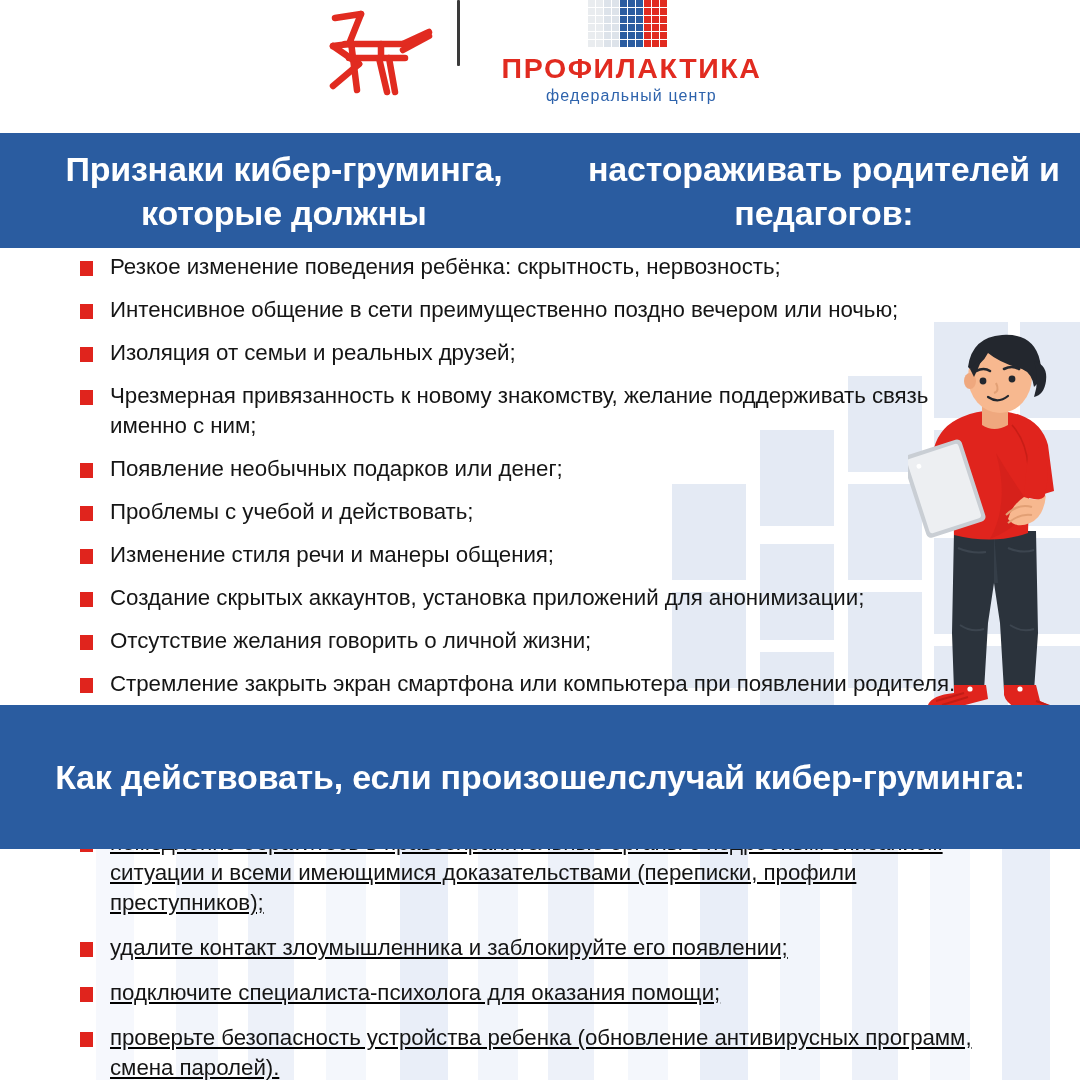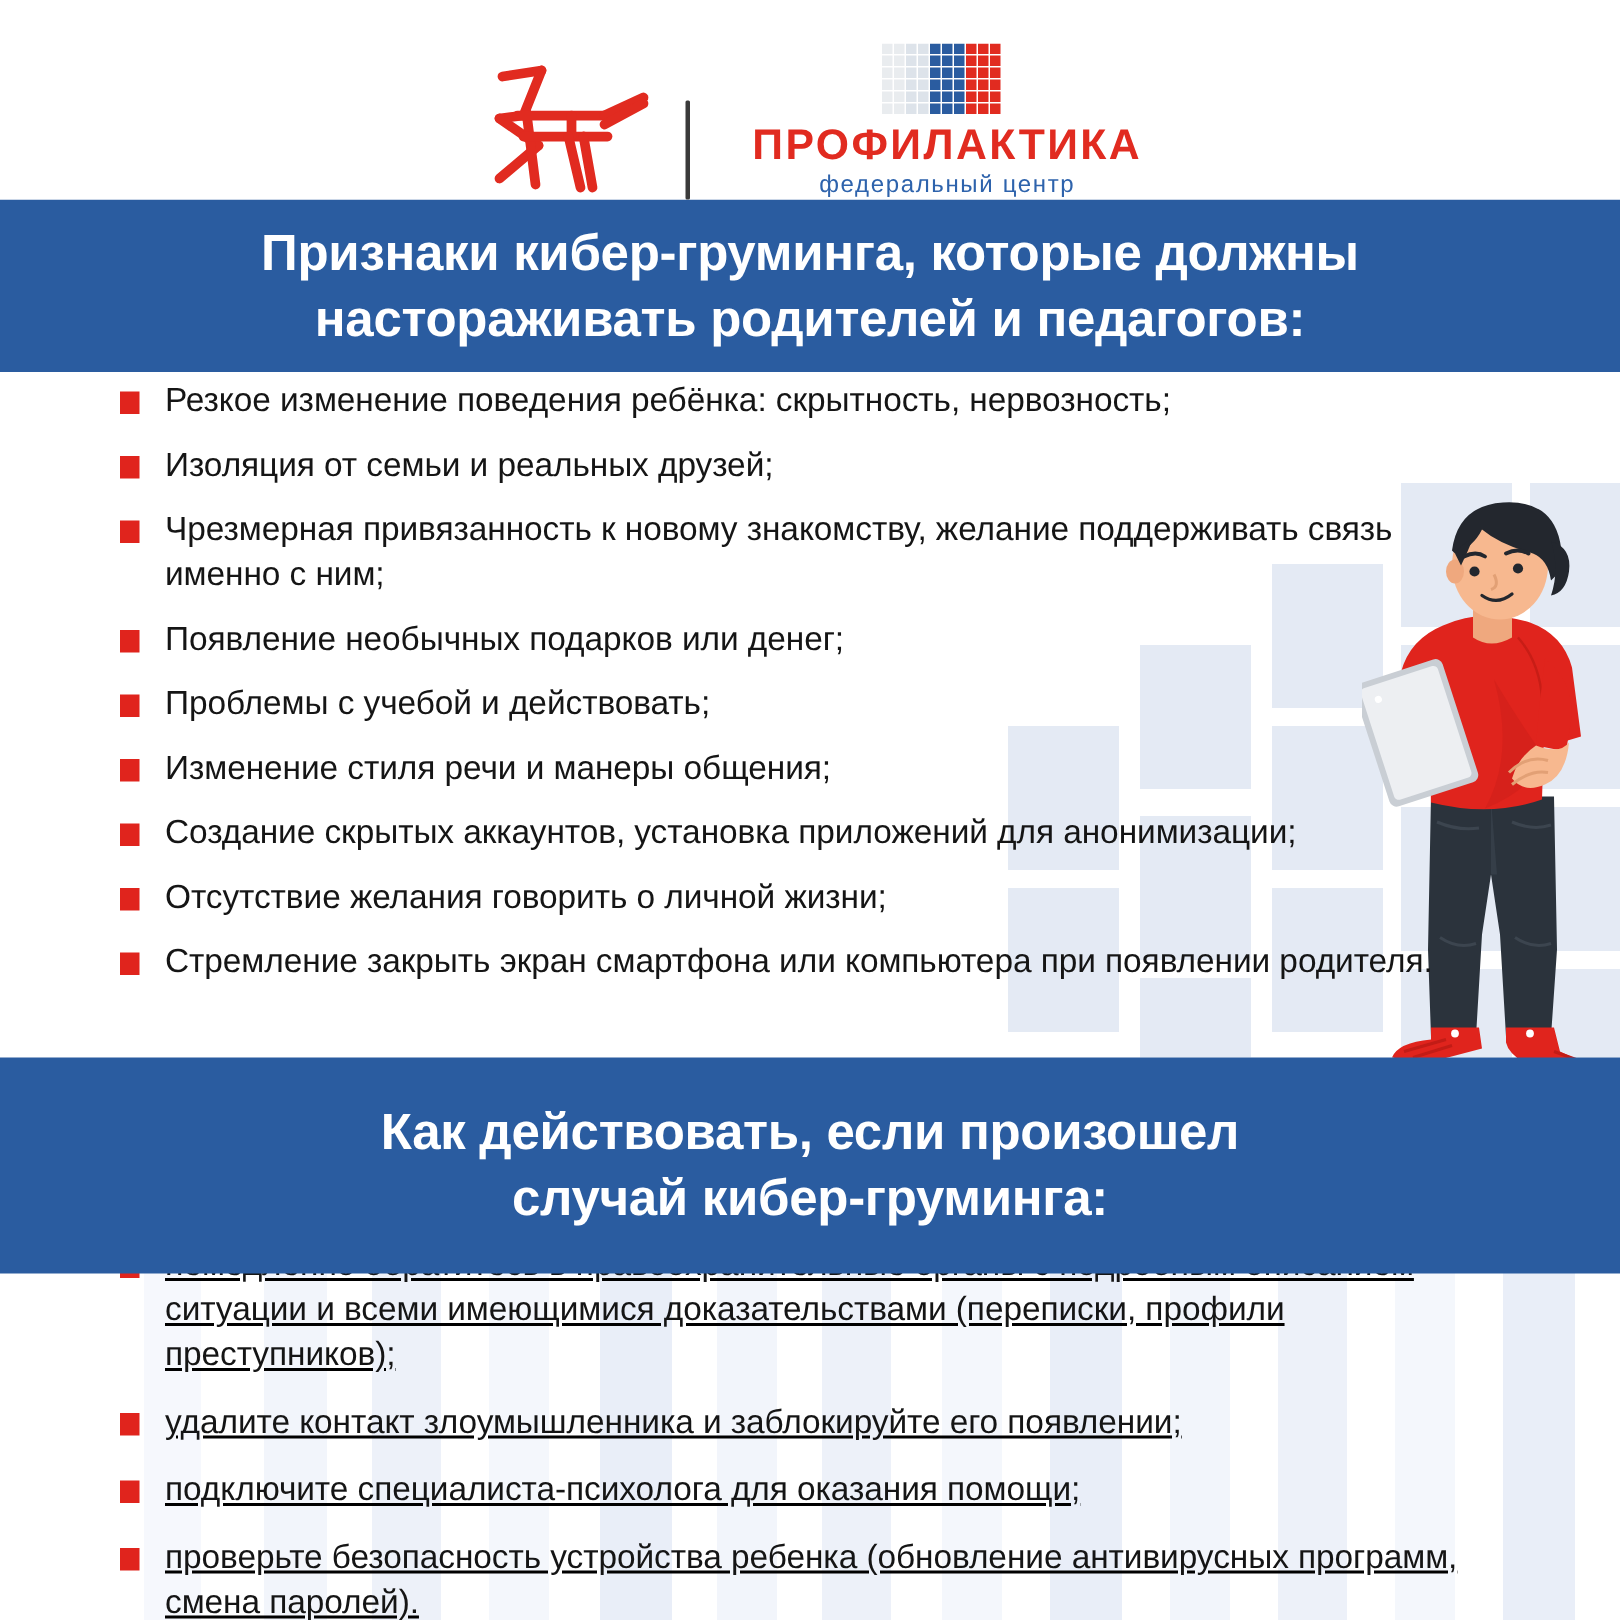--- a/index.html
+++ b/index.html
@@ -11,21 +11,21 @@
     overflow:hidden;
     position:relative;
   }
 
   #page { position:relative; width:1080px; height:1080px; background:#fff; overflow:hidden; }
 
   
   .header {
     position:absolute; top:0; left:0; width:1080px; height:133px;
     background:#ffffff;
-    display:flex; align-items:flex-end; justify-content:center; gap:0px;
+    display:flex; align-items:flex-start; justify-content:center; gap:0px;
     z-index:6;
   }
   .logo-mark { width:120px; height:100px; display:block; }
   .logo-divider {
     width:3px; height:66px; background:#3a3a3a; margin:0 42px 0 18px; border-radius:1px;
   }
   .logo-right { display:flex; flex-direction:column; align-items:center; }
   .logo-grid { width:86px; height:48px; display:block; margin-bottom:6px; }
   .logo-title {
     color:#E12B20; font-size:28.5px; font-weight:bold; letter-spacing:1.6px;
@@ -39,21 +39,21 @@
   
   .bg-squares { position:absolute; left:0; top:248px; width:1080px; height:457px; z-index:0; overflow:hidden; }
   .bg-squares span { position:absolute; background:#e4eaf4; display:block; }
 
   .bg-stripes { position:absolute; left:0; top:820px; width:1080px; height:260px; z-index:0; overflow:hidden; }
   .bg-stripes span { position:absolute; top:0; height:260px; display:block; }
 
   
   .banner {
     position:absolute; left:0; width:1080px; background:#2A5CA0;
-    display:flex; flex-direction:column; align-items:center; justify-content:center;
+    display:flex; flex-direction:row; align-items:center; justify-content:center;
     z-index:4;
   }
   .banner-line {
     color:#ffffff; font-weight:bold; font-size:34px; line-height:44px;
     text-align:center; letter-spacing:-0.2px;
     font-family:"Liberation Sans", sans-serif;
   }
   #banner-1 { top:133px; height:115px; }
   #banner-2 { top:705px; height:144px; }
 
@@ -291,20 +291,24 @@
     <div class="banner-line">настораживать родителей и педагогов:</div>
   </div>
 
   <div class="list" id="list-1">
     <div class="list-item">
       <span class="bullet"></span>
       <span class="item-text">Резкое изменение поведения ребёнка: скрытность, нервозность;</span>
     </div>
     <div class="list-item">
       <span class="bullet"></span>
+      <span class="item-text">Интенсивное общение в сети преимущественно поздно вечером или ночью;</span>
+    </div>
+    <div class="list-item">
+      <span class="bullet"></span>
       <span class="item-text">Изоляция от семьи и реальных друзей;</span>
     </div>
     <div class="list-item">
       <span class="bullet"></span>
       <span class="item-text">Чрезмерная привязанность к новому знакомству, желание поддерживать связь именно с ним;</span>
     </div>
     <div class="list-item">
       <span class="bullet"></span>
       <span class="item-text">Появление необычных подарков или денег;</span>
     </div>

